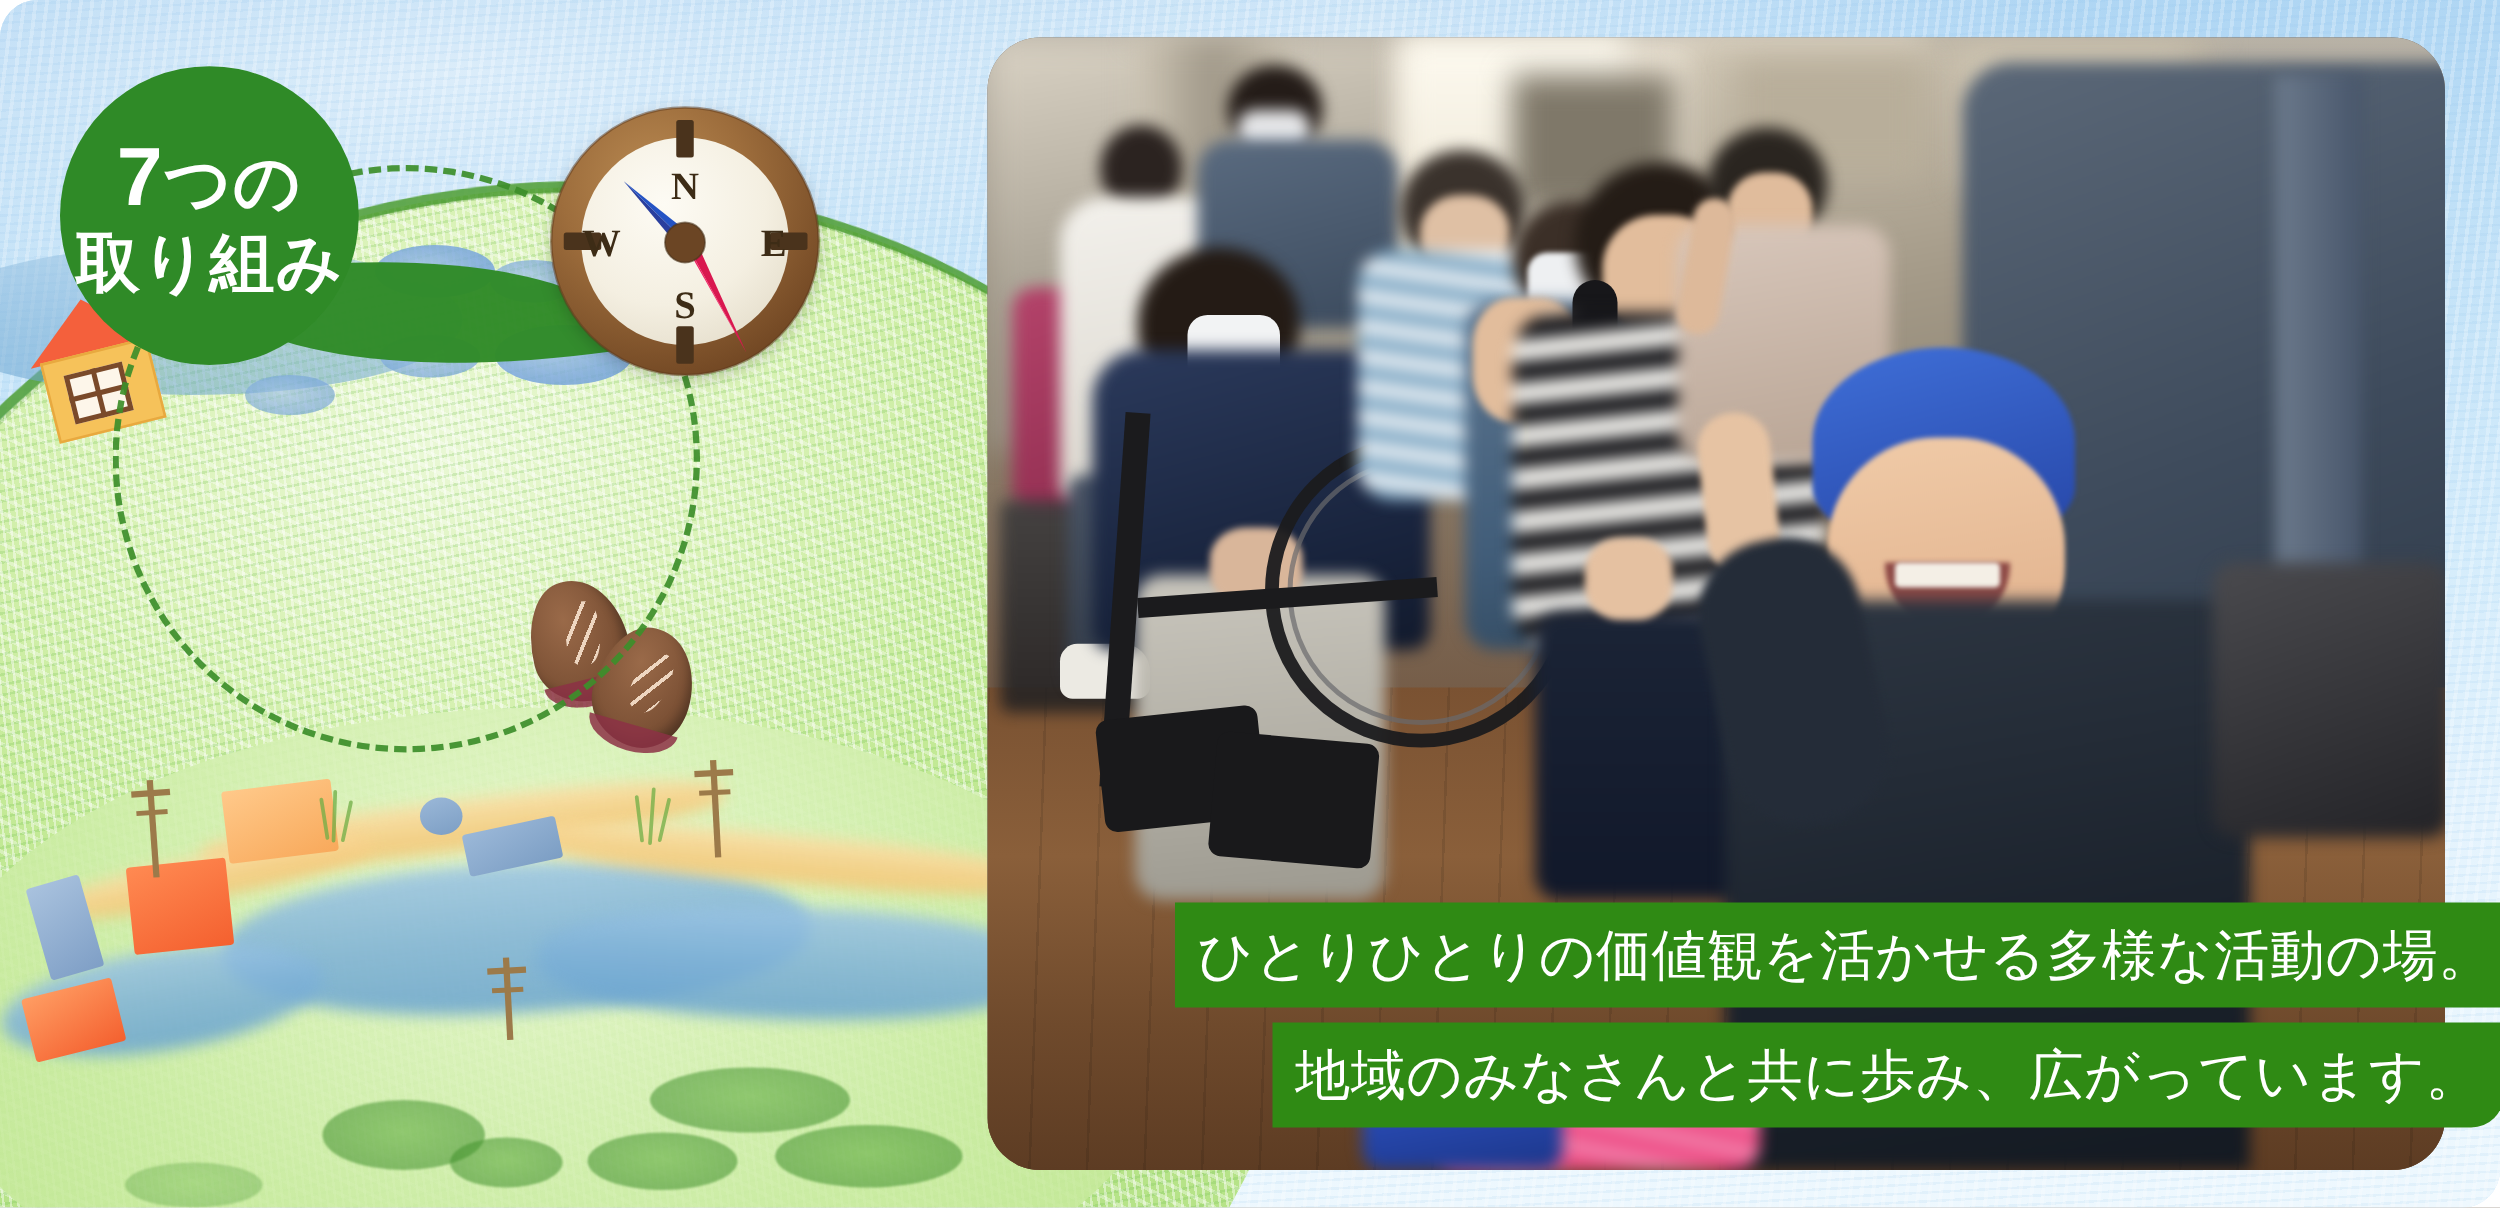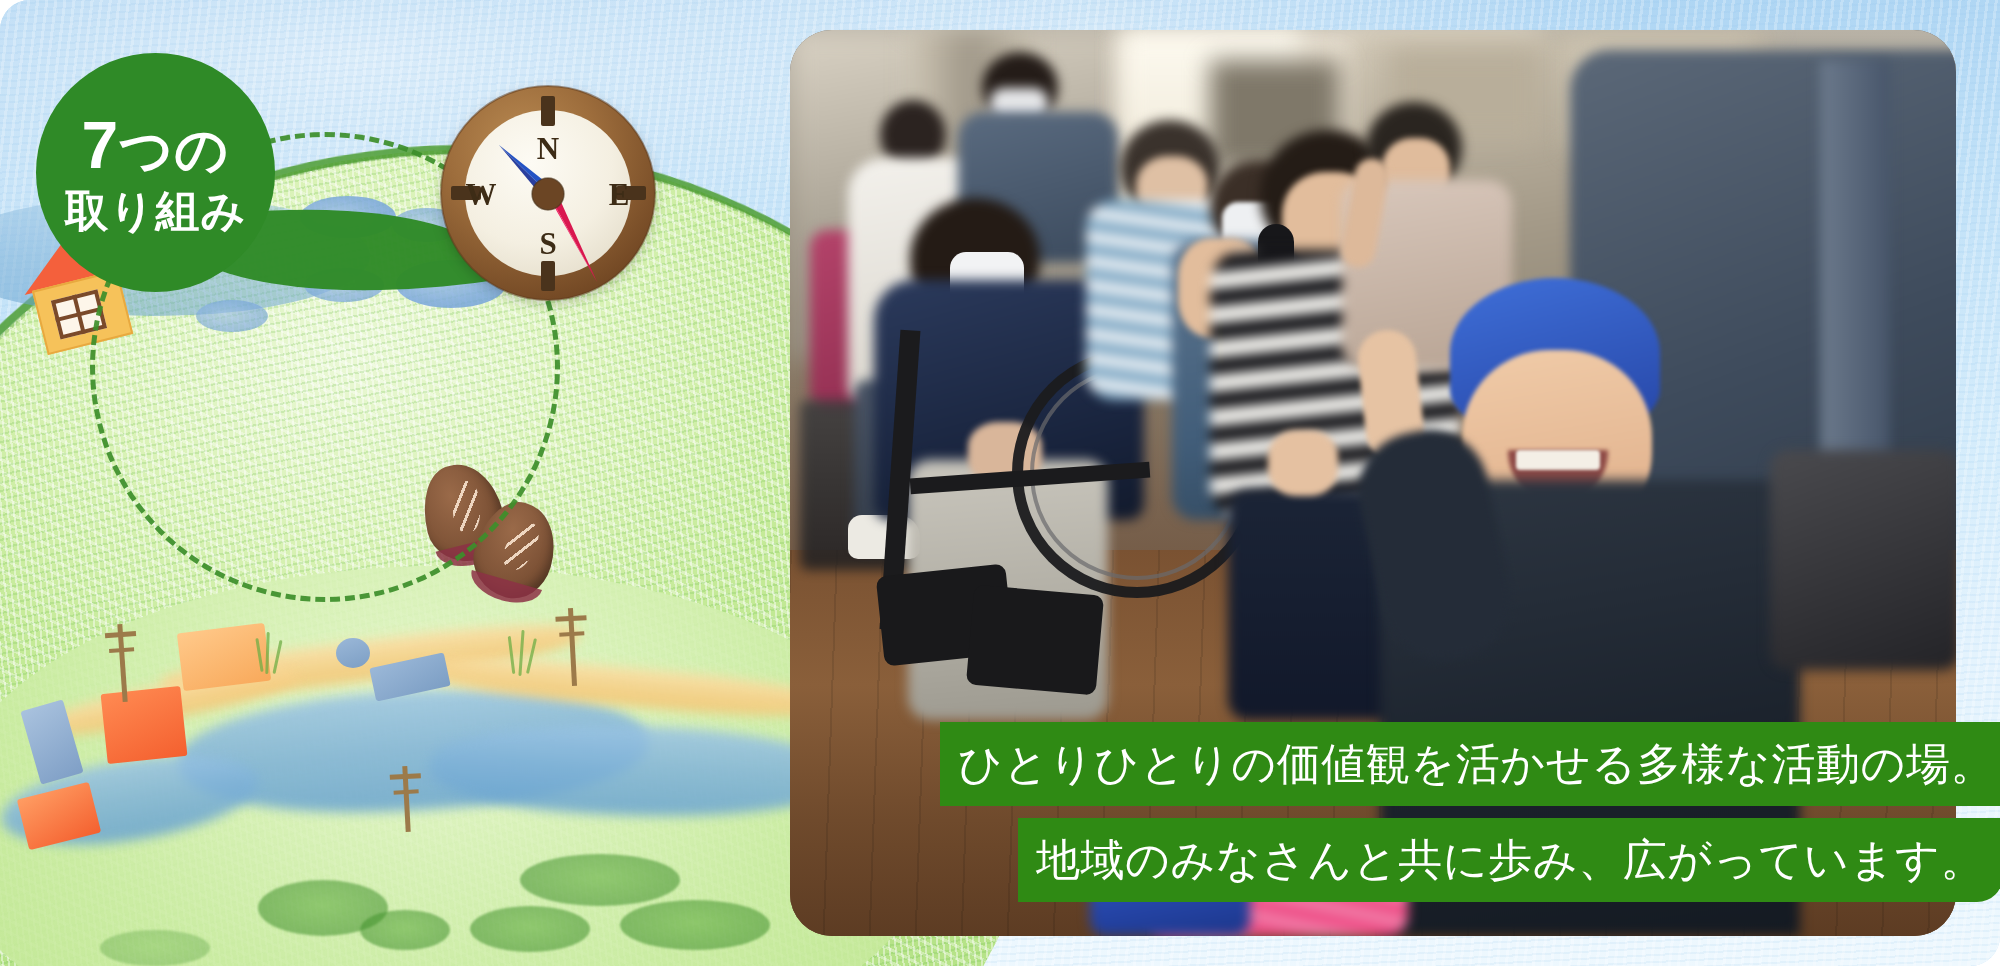--- a/index.html
+++ b/index.html
@@ -173,33 +173,33 @@
     left:90px; top:132px;
     width:470px; height:470px;
     border-radius:50%;
     border:5px dashed #3d8f2b;
     opacity:.92;
   }
 
   
   .badge{
     position:absolute;
-    left:36px; top:53px;
+    left:48px; top:53px;
     width:239px; height:239px;
     border-radius:50%;
     background:#2f8a27;
     display:flex; flex-direction:column;
     align-items:center; justify-content:center;
     color:#fff;
     line-height:1.08;
     z-index:6;
   }
   .badge-line1{ font-size:53px; font-weight:700; letter-spacing:1px; white-space:nowrap; }
   .badge-line1 .num{ font-size:66px; }
-  .badge-line2{ font-size:44px; font-weight:700; letter-spacing:1px; white-space:nowrap; margin-top:6px;}
+  .badge-line2{ font-size:52px; font-weight:700; letter-spacing:1px; white-space:nowrap; margin-top:6px;}
   .badge-leaf{
     position:absolute;
     left:170px; top:195px;
     width:330px; height:110px;
     background:#2f8a27;
     border-radius: 0 100% 0 100% / 0 100% 0 100%;
     transform: rotate(-9deg);
     z-index:5;
     opacity:.97;
   }

